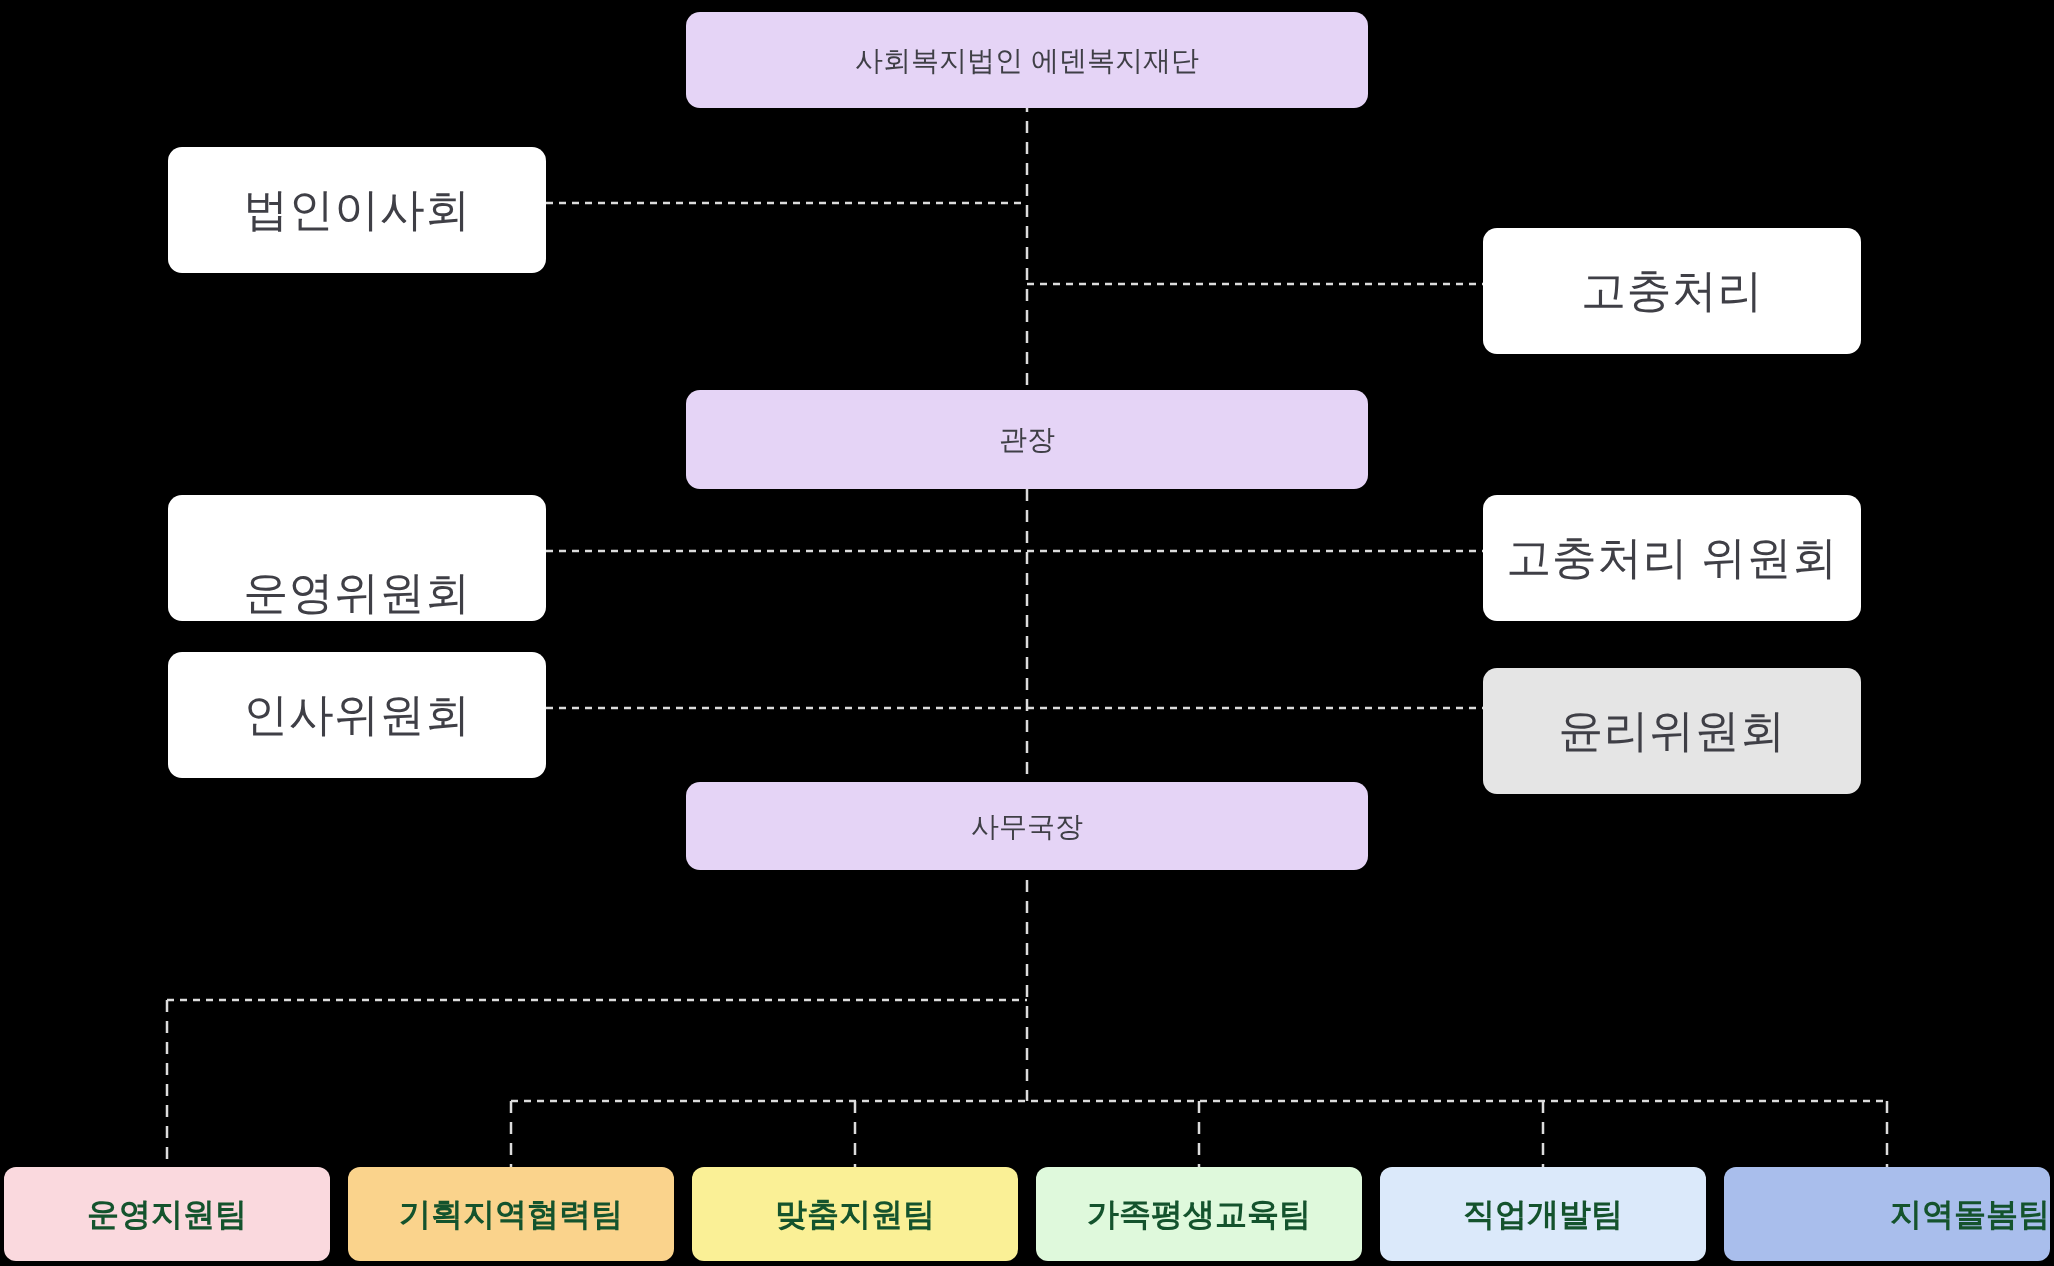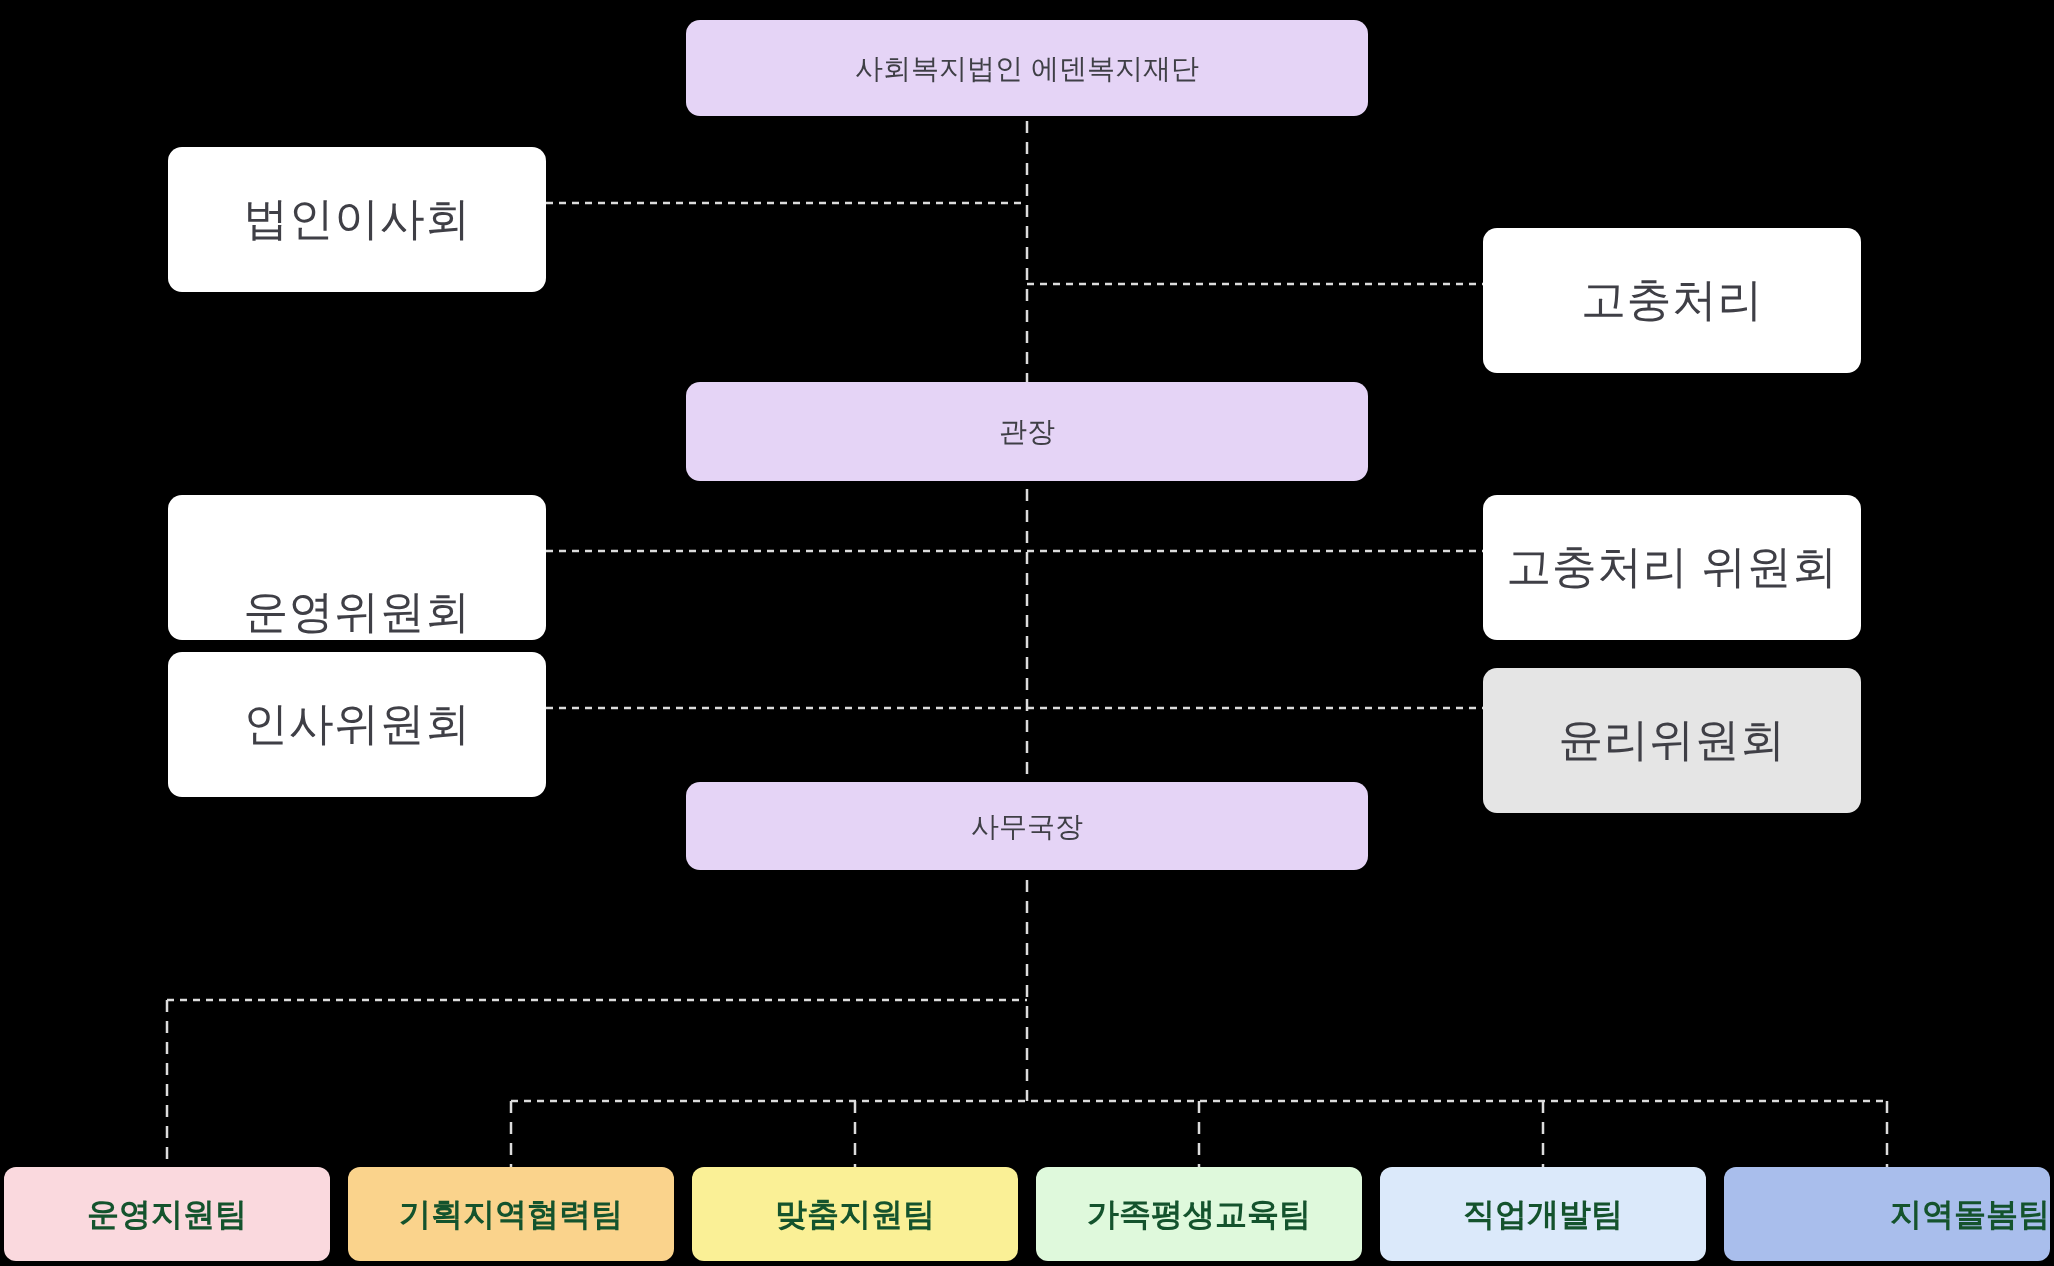--- a/index.html
+++ b/index.html
@@ -30,27 +30,27 @@
     display: flex;
     align-items: center;
     justify-content: center;
     text-align: center;
     color: #3F3F46;
     box-sizing: border-box;
   }
   .node .label { display: block; line-height: 1.25; }
   .purple-wide { left: 686px; width: 682px; border-radius: 14px; }
   .purple-wide .label { font-size: 28px; font-weight: 500; }
-  .side-box { width: 378px; border-radius: 14px; height: 145px; }
+  .side-box { width: 378px; border-radius: 14px; height: 126px; }
   .side-box .label { font-size: 45px; font-weight: 400; letter-spacing: 0.5px; }
   .team-box { top: 1167px; height: 94px; width: 326px; border-radius: 12px; }
   .team-box .label { font-size: 32px; font-weight: 700; color: #14532d; }
 
-  .n-foundation { top: 20px;   height: 96px; }
-  .n-director   { top: 382px; height: 99px; }
+  .n-foundation { top: 12px;   height: 96px; }
+  .n-director   { top: 390px; height: 99px; }
   .n-secgen     { top: 782px; height: 88px; }
 
   .n-board       { left: 168px;  top: 147px; }
   .n-steering    { left: 168px;  top: 495px; align-items: flex-end; }
   .n-personnel   { left: 168px;  top: 652px; }
   .n-secretariat { left: 1483px; top: 228px; }
   .n-grievance   { left: 1483px; top: 495px; }
   .n-ethics      { left: 1483px; top: 668px; }
 
   .n-team-0 { left: 4px; }

